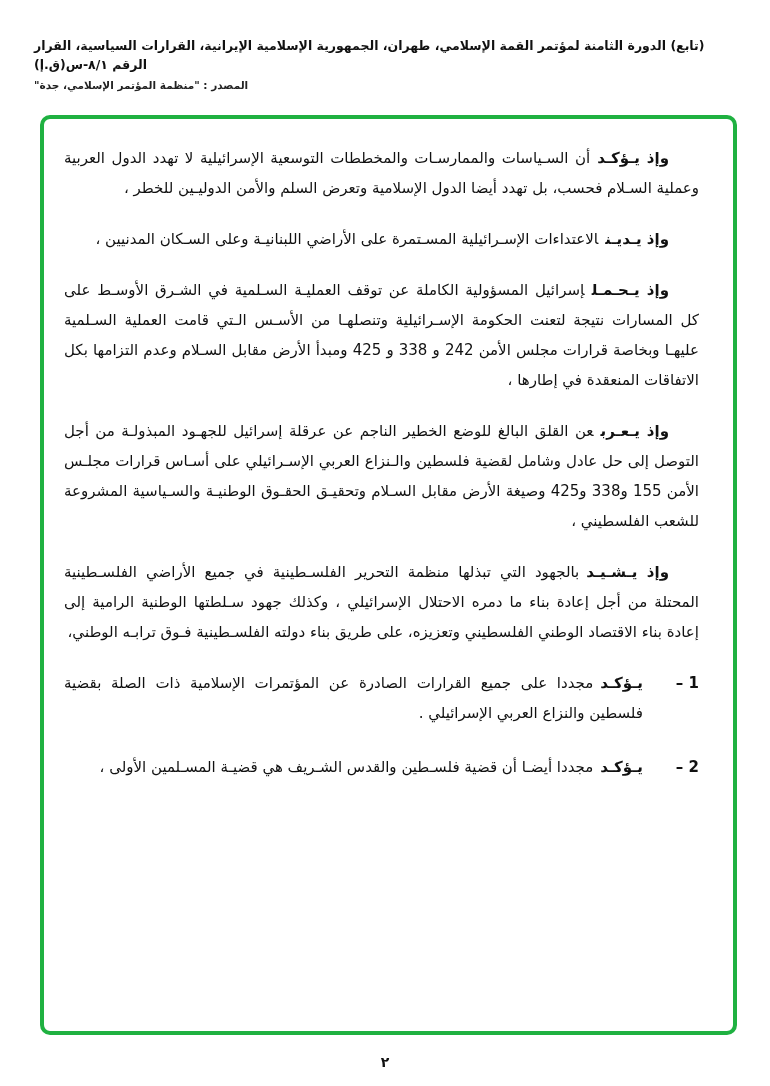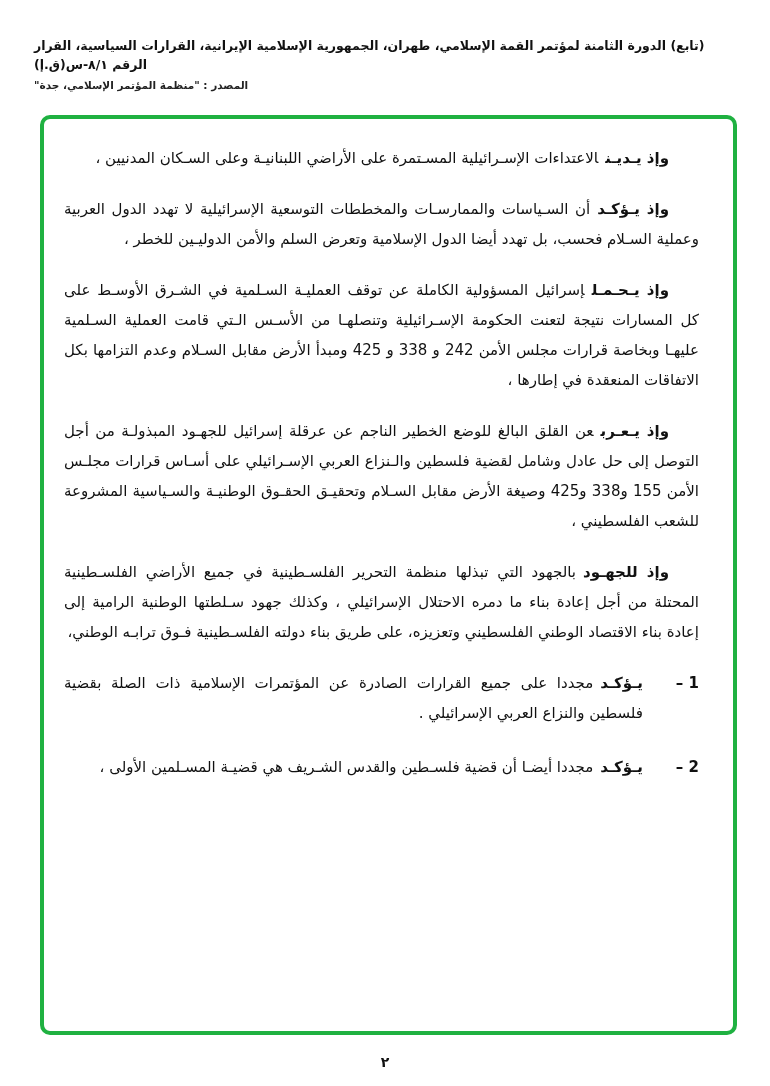--- a/index.html
+++ b/index.html
@@ -95,37 +95,37 @@
 
   <header class="doc-header">
     <div class="header-line1">(تابع) الدورة الثامنة لمؤتمر القمة الإسلامي، طهران، الجمهورية الإسلامية الإيرانية، القرارات السياسية، القرار الرقم ٨/١-س(ق.إ)</div>
     <div class="header-line2">المصدر : "منظمة المؤتمر الإسلامي، جدة"</div>
   </header>
 
   <div class="green-box" style="border-color: rgb(31, 177, 65);">
     <div class="content">
 
       <p class="para">
-        <span class="lead">وإذ يـديـن</span><span>الاعتداءات الإسـرائيلية المسـتمرة على الأراضي اللبنانيـة وعلى السـكان المدنيين ،</span>
+        <span class="lead">وإذ يـؤكـد</span><span>أن السـياسات والممارسـات والمخططات التوسعية الإسرائيلية لا تهدد الدول العربية وعملية السـلام فحسب، بل تهدد أيضا الدول الإسلامية وتعرض السلم والأمن الدوليـين للخطر ،</span>
       </p>
 
       <p class="para">
-        <span class="lead">وإذ يـؤكـد</span><span>أن السـياسات والممارسـات والمخططات التوسعية الإسرائيلية لا تهدد الدول العربية وعملية السـلام فحسب، بل تهدد أيضا الدول الإسلامية وتعرض السلم والأمن الدوليـين للخطر ،</span>
+        <span class="lead">وإذ يـديـن</span><span>الاعتداءات الإسـرائيلية المسـتمرة على الأراضي اللبنانيـة وعلى السـكان المدنيين ،</span>
       </p>
 
       <p class="para">
         <span class="lead">وإذ يـحـمـل</span><span>إسرائيل المسؤولية الكاملة عن توقف العمليـة السـلمية في الشـرق الأوسـط على كل المسارات نتيجة لتعنت الحكومة الإسـرائيلية وتنصلهـا من الأسـس الـتي قامت العملية السـلمية عليهـا وبخاصة قرارات مجلس الأمن 242 و 338 و 425 ومبدأ الأرض مقابل السـلام وعدم التزامها بكل الاتفاقات المنعقدة في إطارها ،</span>
       </p>
 
       <p class="para">
         <span class="lead">وإذ يـعـرب</span><span>عن القلق البالغ للوضع الخطير الناجم عن عرقلة إسرائيل للجهـود المبذولـة من أجل التوصل إلى حل عادل وشامل لقضية فلسطين والـنزاع العربي الإسـرائيلي على أسـاس قرارات مجلـس الأمن 155 و338 و425 وصيغة الأرض مقابل السـلام وتحقيـق الحقـوق الوطنيـة والسـياسية المشروعة للشعب الفلسطيني ،</span>
       </p>
 
       <p class="para">
-        <span class="lead">وإذ للجهـود</span><span>بالجهود التي تبذلها منظمة التحرير الفلسـطينية في جميع الأراضي الفلسـطينية المحتلة من أجل إعادة بناء ما دمره الاحتلال الإسرائيلي ، وكذلك جهود سـلطتها الوطنية الرامية إلى إعادة بناء الاقتصاد الوطني الفلسطيني وتعزيزه، على طريق بناء دولته الفلسـطينية فـوق ترابـه الوطني،</span>
+        <span class="lead">وإذ يـشـيـد</span><span>بالجهود التي تبذلها منظمة التحرير الفلسـطينية في جميع الأراضي الفلسـطينية المحتلة من أجل إعادة بناء ما دمره الاحتلال الإسرائيلي ، وكذلك جهود سـلطتها الوطنية الرامية إلى إعادة بناء الاقتصاد الوطني الفلسطيني وتعزيزه، على طريق بناء دولته الفلسـطينية فـوق ترابـه الوطني،</span>
       </p>
 
 
       <div class="list">
 
         <div class="list-item">
           <span class="num">1 –</span>
           <div class="item-body">
             <span class="lead">يـؤكـد</span><span>مجددا على جميع القرارات الصادرة عن المؤتمرات الإسلامية ذات الصلة بقضية فلسطين والنزاع العربي الإسرائيلي .</span>
           </div>

